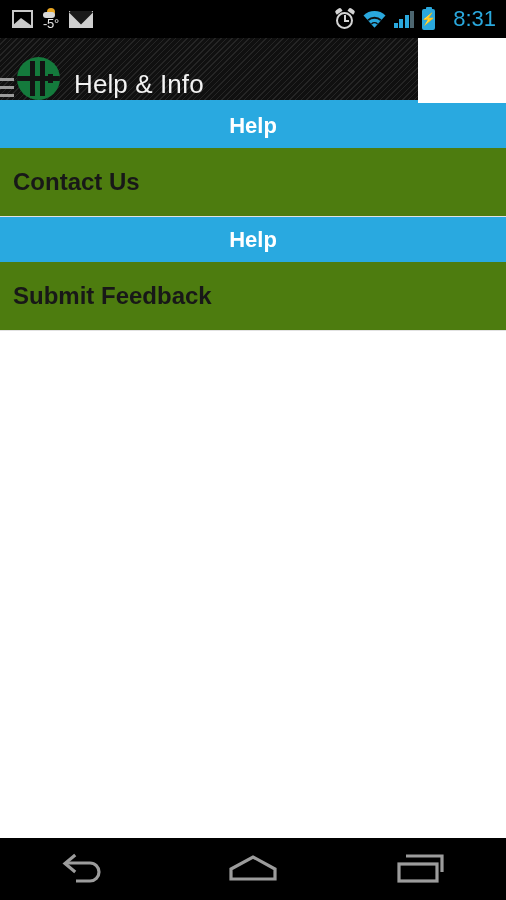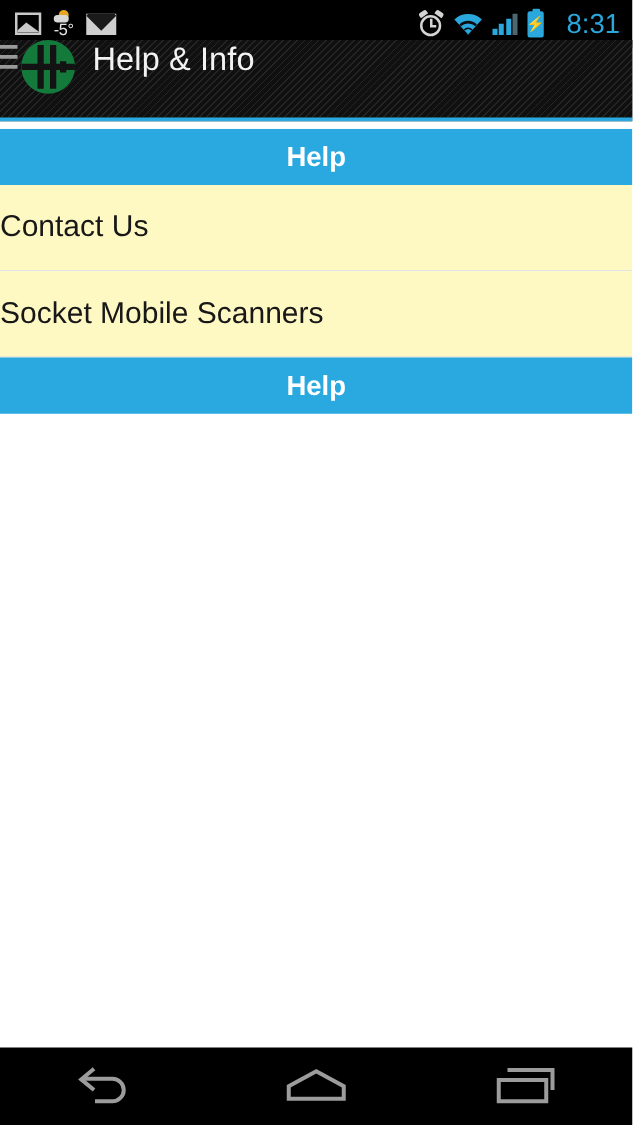--- a/index.html
+++ b/index.html
@@ -166,31 +166,31 @@
     color: #2aa8dd;
     font-size: 22px;
     line-height: 1;
     margin-left: 10px;
     letter-spacing: 0px;
   }
 
   
   #action-bar {
     position: absolute;
-    top: 32px; left: 0;
-    width: 506px;
+    top: 38px; left: 0;
+    width: 418px;
     height: 65px;
     background-color: #1c1c1c;
     background-image: repeating-linear-gradient(
        135deg,
        #252525 0px, #252525 1px,
        #101010 1px, #101010 4px
     );
     display: flex;
-    align-items: flex-start;
+    align-items: flex-end;
     box-sizing: border-box;
     border-bottom: 3px solid #29a9e0;
   }
   #drawer-icon {
     width: 22px;
     height: 26px;
     margin-left: -8px;
     display: flex;
     flex-direction: column;
     justify-content: center;
@@ -261,26 +261,27 @@
     font-weight: bold;
     display: flex;
     align-items: center;
     justify-content: center;
     box-sizing: border-box;
   }
   .list-item {
     height: 69px;
     display: flex;
     align-items: center;
+    padding-left: 13px;
     box-sizing: border-box;
     font-size: 24px;
     color: #181818;
-    background: #fef9c3;
+    background: #4d7c0f;
     border-bottom: 1px solid #e2e2e2;
-    font-weight: 400;
+    font-weight: 700;
   }
   .list-item.last { border-bottom: none; }
 
   
   #nav-bar {
     position: absolute;
     bottom: 0; left: 0;
     width: 506px;
     height: 62px;
     background: #000000;
@@ -351,23 +352,23 @@
     <span class="bar-v2"></span>
     <span class="dot-r"></span>
   </div>
   <div id="app-title">Help &amp; Info</div>
 </div>
 
 <div id="content">
 
   <div class="section-header">Help</div>
   <div class="list-item">Contact Us</div>
-  <div class="list-item">Socket Mobile Scanners</div>
 
   <div class="section-header">Help</div>
+  <div class="list-item">Submit Feedback</div>
 
 
 </div>
 
 <div id="nav-bar">
   <div class="nav-btn">
     <svg width="56" height="34" viewBox="0 0 56 34">
       <path d="M10 11 H34 a9 9 0 0 1 0 18 H20" fill="none" stroke="#9c9c9c" stroke-width="3.2"></path>
       <path d="M18 4 L9 11.5 L18 19" fill="none" stroke="#9c9c9c" stroke-width="3.2" stroke-linecap="square"></path>
     </svg>

